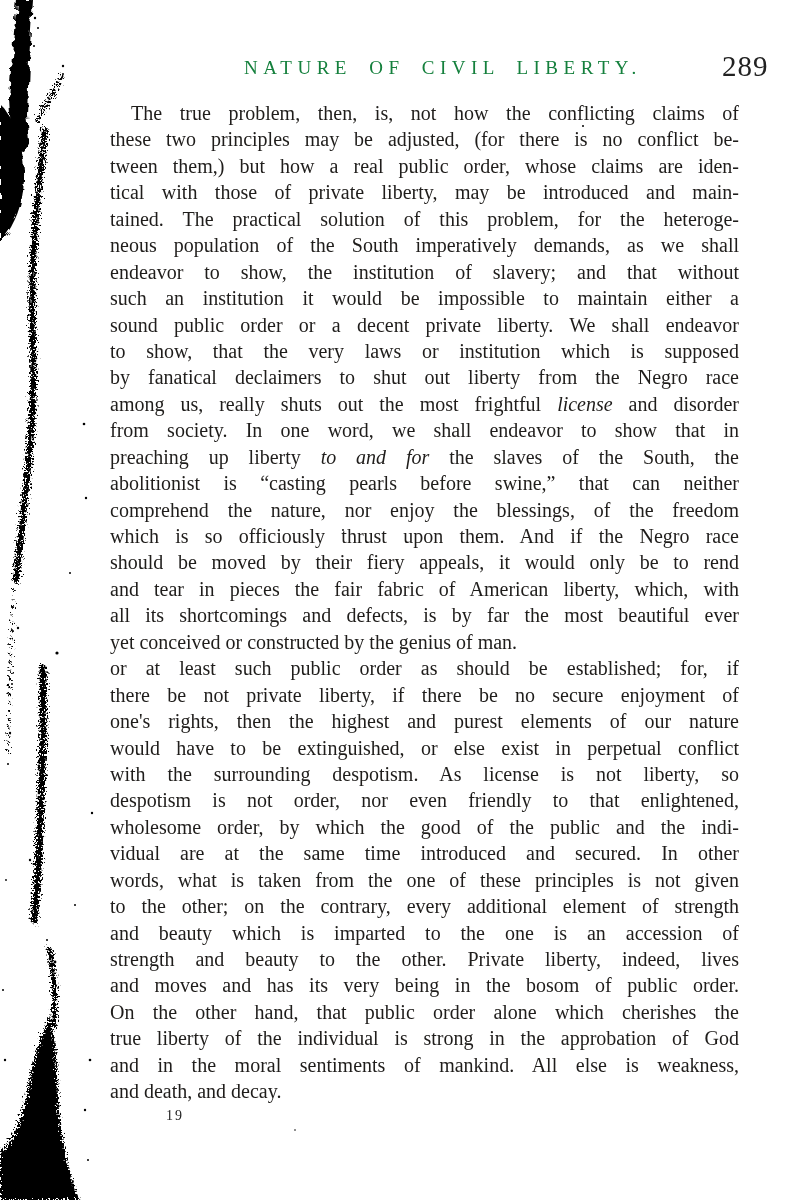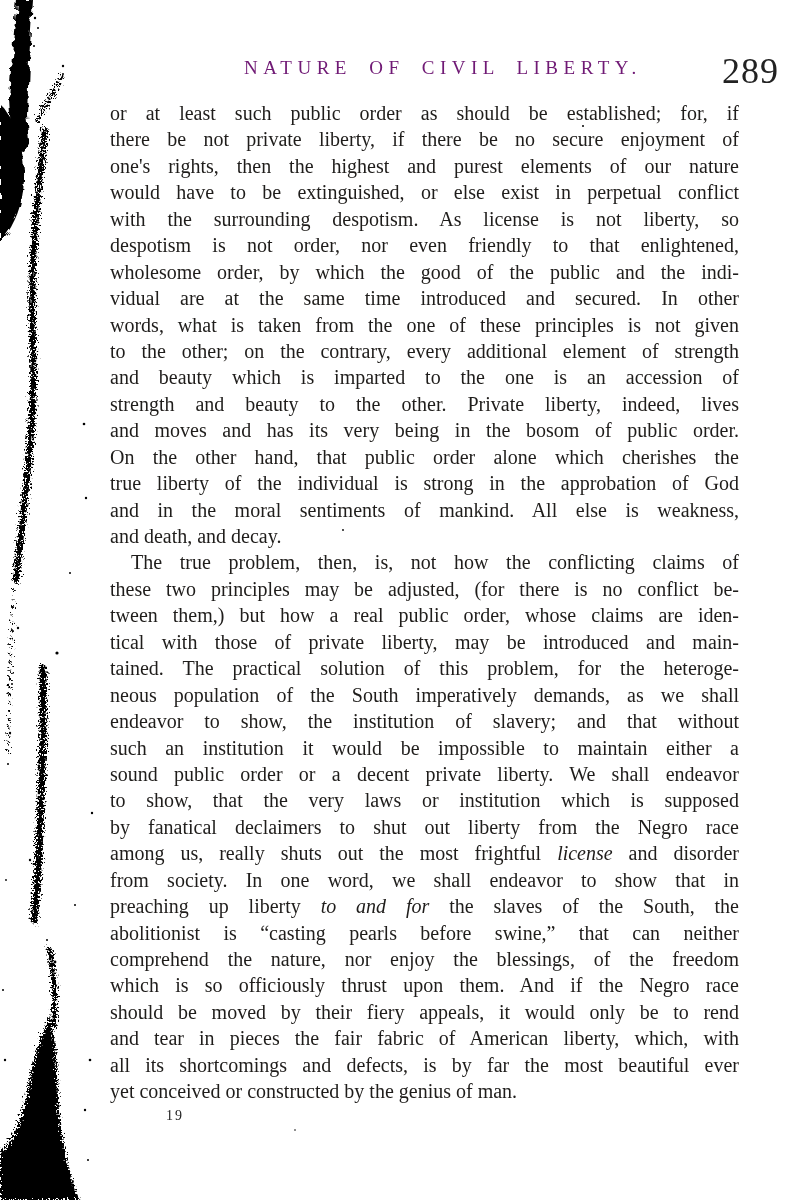--- a/index.html
+++ b/index.html
@@ -4,25 +4,25 @@
 <style>
   html,body{margin:0;padding:0;background:#ffffff;}
   .page{
     position:relative;width:799px;height:1200px;background:#ffffff;overflow:hidden;
     font-family:"Liberation Serif", serif;color:#1f1d1b;
   }
   .scanlayer{position:absolute;left:0;top:0;z-index:1;pointer-events:none;}
   .header-title{
     position:absolute;left:244px;top:57px;
     font-size:19px;letter-spacing:5.5px;word-spacing:7px;
-    color:#701a75;white-space:nowrap;text-align:right;
+    color:#15803d;white-space:nowrap;text-align:right;
   }
   .page-number{
     position:absolute;left:722px;top:50px;
-    font-size:36px;color:#222;letter-spacing:1px;
+    font-size:29px;color:#222;letter-spacing:1px;
   }
   .body-text{
     position:absolute;left:110px;top:100px;width:629px;
     font-size:20px;line-height:26.45px;
   }
   .line{
     text-align:justify;
     text-align-last:justify;
     -moz-text-align-last:justify;
     white-space:normal;
@@ -98,39 +98,20 @@
         <circle cx="295" cy="1130" r="0.8"></circle>
       </g>
   </svg>
 
   <div class="header-title">NATURE OF CIVIL LIBERTY.</div>
 
   <div class="page-number">289</div>
 
   <div class="body-text">
       <div>
-        <div class="line">or at least such public order as should be established; for, if</div>
-        <div class="line">there be not private liberty, if there be no secure enjoyment of</div>
-        <div class="line">one's rights, then the highest and purest elements of our nature</div>
-        <div class="line">would have to be extinguished, or else exist in perpetual conflict</div>
-        <div class="line">with the surrounding despotism.  As license is not liberty, so</div>
-        <div class="line">despotism is not order, nor even friendly to that enlightened,</div>
-        <div class="line">wholesome order, by which the good of the public and the indi-</div>
-        <div class="line">vidual are at the same time introduced and secured.  In other</div>
-        <div class="line">words, what is taken from the one of these principles is not given</div>
-        <div class="line">to the other; on the contrary, every additional element of strength</div>
-        <div class="line">and beauty which is imparted to the one is an accession of</div>
-        <div class="line">strength and beauty to the other.  Private liberty, indeed, lives</div>
-        <div class="line">and moves and has its very being in the bosom of public order.</div>
-        <div class="line">On the other hand, that public order alone which cherishes the</div>
-        <div class="line">true liberty of the individual is strong in the approbation of God</div>
-        <div class="line">and in the moral sentiments of mankind.  All else is weakness,</div>
-        <div class="line last">and death, and decay.</div>
-      </div>
-      <div>
         <div class="line indent">The true problem, then, is, not how the conflicting claims of</div>
         <div class="line">these two principles may be adjusted, (for there is no conflict be-</div>
         <div class="line">tween them,) but how a real public order, whose claims are iden-</div>
         <div class="line">tical with those of private liberty, may be introduced and main-</div>
         <div class="line">tained.  The practical solution of this problem, for the heteroge-</div>
         <div class="line">neous population of the South imperatively demands, as we shall</div>
         <div class="line">endeavor to show, the institution of slavery; and that without</div>
         <div class="line">such an institution it would be impossible to maintain either a</div>
         <div class="line">sound public order or a decent private liberty.  We shall endeavor</div>
         <div class="line">to show, that the very laws or institution which is supposed</div>
@@ -139,16 +120,35 @@
         <div class="line">from society.  In one word, we shall endeavor to show that in</div>
         <div class="line">preaching up liberty <i>to and for</i> the slaves of the South, the</div>
         <div class="line">abolitionist is “casting pearls before swine,” that can neither</div>
         <div class="line">comprehend the nature, nor enjoy the blessings, of the freedom</div>
         <div class="line">which is so officiously thrust upon them.  And if the Negro race</div>
         <div class="line">should be moved by their fiery appeals, it would only be to rend</div>
         <div class="line">and tear in pieces the fair fabric of American liberty, which, with</div>
         <div class="line">all its shortcomings and defects, is by far the most beautiful ever</div>
         <div class="line last">yet conceived or constructed by the genius of man.</div>
       </div>
+      <div>
+        <div class="line">or at least such public order as should be established; for, if</div>
+        <div class="line">there be not private liberty, if there be no secure enjoyment of</div>
+        <div class="line">one's rights, then the highest and purest elements of our nature</div>
+        <div class="line">would have to be extinguished, or else exist in perpetual conflict</div>
+        <div class="line">with the surrounding despotism.  As license is not liberty, so</div>
+        <div class="line">despotism is not order, nor even friendly to that enlightened,</div>
+        <div class="line">wholesome order, by which the good of the public and the indi-</div>
+        <div class="line">vidual are at the same time introduced and secured.  In other</div>
+        <div class="line">words, what is taken from the one of these principles is not given</div>
+        <div class="line">to the other; on the contrary, every additional element of strength</div>
+        <div class="line">and beauty which is imparted to the one is an accession of</div>
+        <div class="line">strength and beauty to the other.  Private liberty, indeed, lives</div>
+        <div class="line">and moves and has its very being in the bosom of public order.</div>
+        <div class="line">On the other hand, that public order alone which cherishes the</div>
+        <div class="line">true liberty of the individual is strong in the approbation of God</div>
+        <div class="line">and in the moral sentiments of mankind.  All else is weakness,</div>
+        <div class="line last">and death, and decay.</div>
+      </div>
     </div>
 
   <div class="signature-mark">19</div>
 </div>
 
 </body></html>

